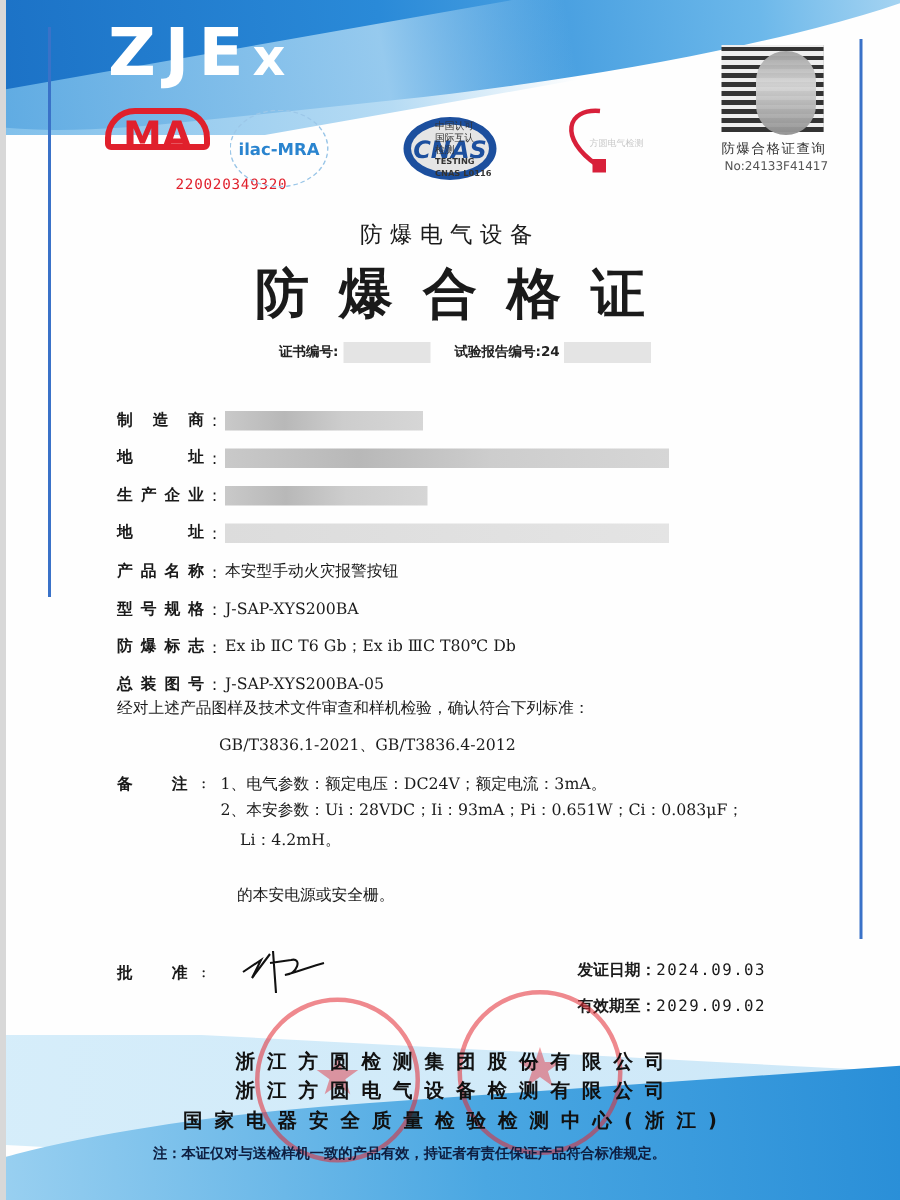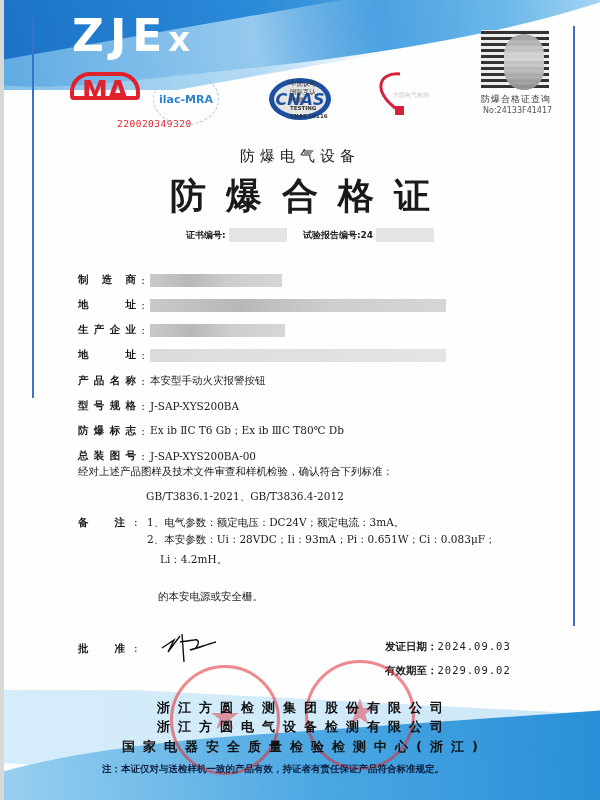--- a/index.html
+++ b/index.html
@@ -209,21 +209,21 @@
     <span class="val">Ex ib ⅡC T6 Gb；Ex ib ⅢC T80℃ Db</span>
   </div>
   <div class="field" style="top:448px;">
     <span class="lab">
         <span>总</span>
         <span>装</span>
         <span>图</span>
         <span>号</span>
       </span>
       <span class="colon">:</span>
-    <span class="val">J-SAP-XYS200BA-00</span>
+    <span class="val">J-SAP-XYS200BA-05</span>
   </div>
 
   <div class="stmt">经对上述产品图样及技术文件审查和样机检验，确认符合下列标准：</div>
   <div class="std">GB/T3836.1-2021、GB/T3836.4-2012</div>
 
   <div class="note-lab"><span>备</span><span class="n2">注</span></div>
   <div class="note-colon">:</div>
   <div class="note" style="left:147px;top:516px;">1、电气参数：额定电压：DC24V；额定电流：3mA。</div>
   <div class="note" style="left:147px;top:533px;">2、本安参数：Ui：28VDC；Ii：93mA；Pi：0.651W；Ci：0.083μF；</div>
   <div class="note" style="left:160px;top:553px;">Li：4.2mH。</div>

